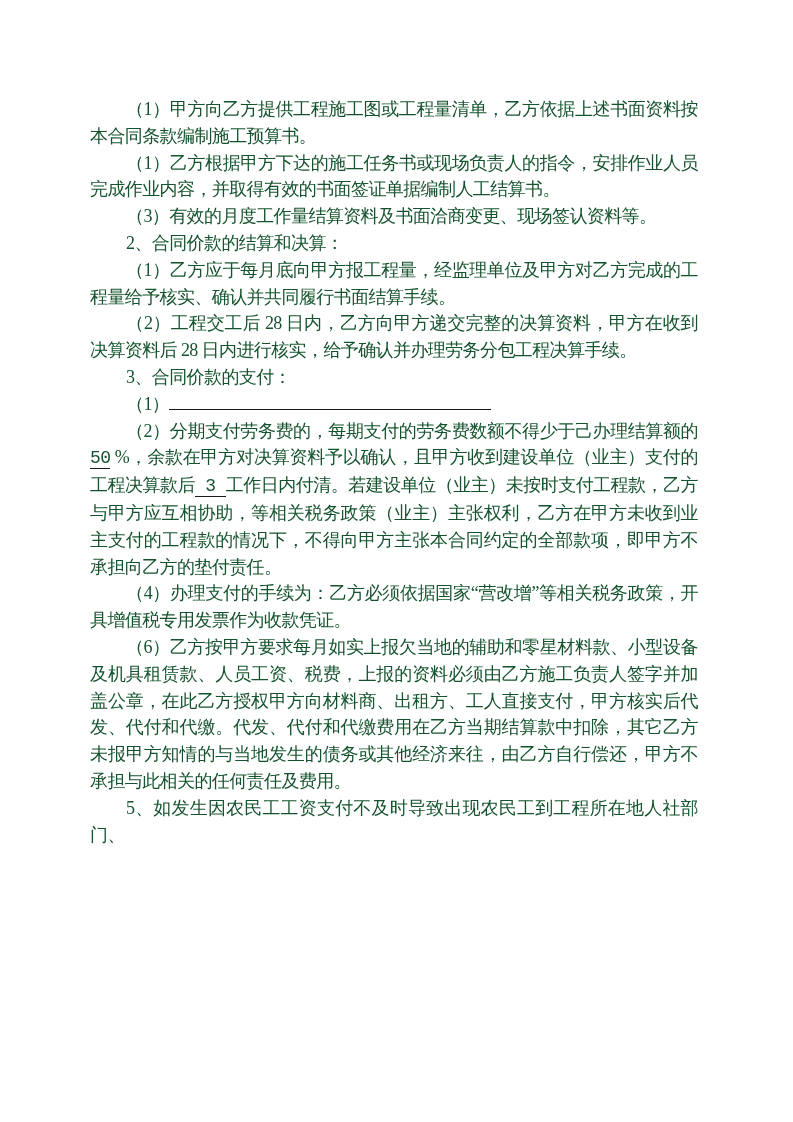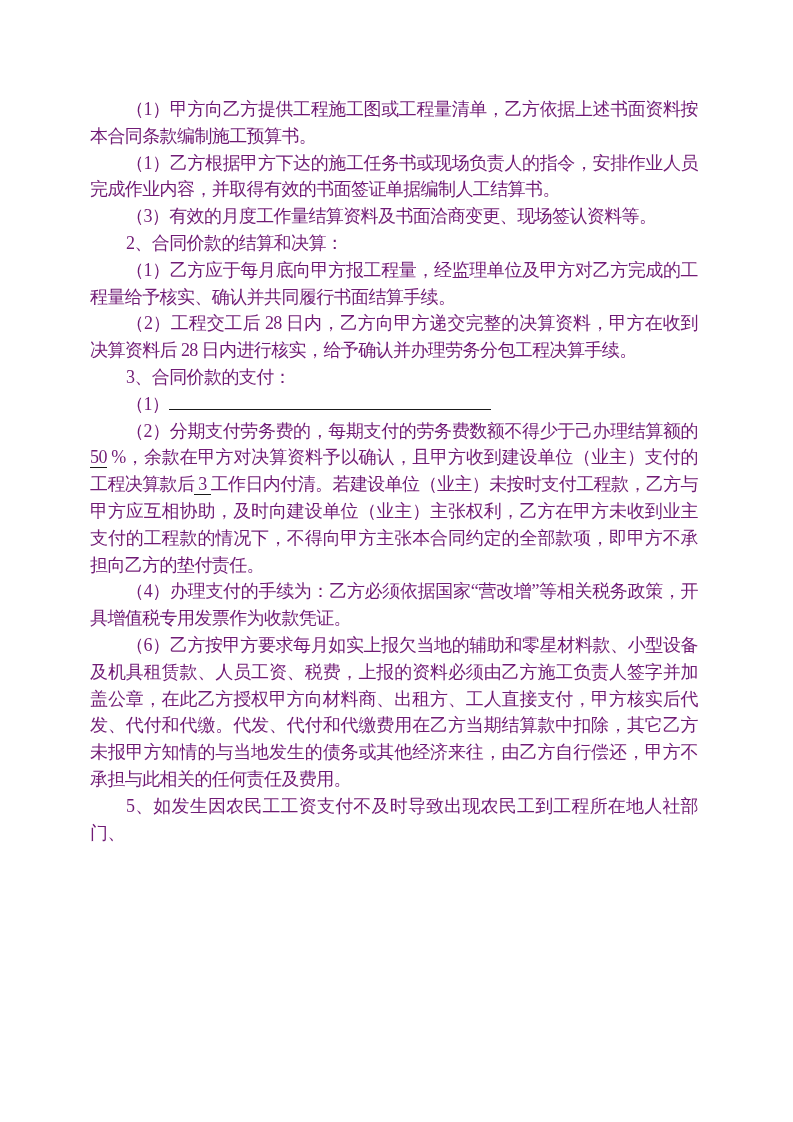--- a/index.html
+++ b/index.html
@@ -21,26 +21,27 @@
     box-sizing: border-box;
     padding: 96px 95px 0 90px;
   }
   .page p {
     margin: 0;
     font-size: 18px;
     line-height: 26.8px;
     letter-spacing: -0.6px;
     text-align: justify;
     text-indent: 2em;
-    color: #701a75;
+    color: #14532d;
     word-break: break-all;
   }
   .u {
     border-bottom: 1px solid #1a1a1a;
     white-space: pre;
+    font-family: Liberation Mono, monospace;
   }
   .blank-line {
     display: inline-block;
     width: 322px;
     height: 17px;
     border-bottom: 1px solid #1a1a1a;
     vertical-align: baseline;
   }
 </style>
 </head>
@@ -57,21 +58,21 @@
   <p>2、合同价款的结算和决算：</p>
 
   <p>（1）乙方应于每月底向甲方报工程量，经监理单位及甲方对乙方完成的工程量给予核实、确认并共同履行书面结算手续。</p>
 
   <p>（2）工程交工后 28 日内，乙方向甲方递交完整的决算资料，甲方在收到决算资料后 28 日内进行核实，给予确认并办理劳务分包工程决算手续。</p>
 
   <p>3、合同价款的支付：</p>
 
   <p><span>（1）</span><span class="blank-line"></span></p>
 
-  <p><span>（2）分期支付劳务费的，每期支付的劳务费数额不得少于己办理结算额的</span><span class="u">50</span><span> %，余款在甲方对决算资料予以确认，且甲方收到建设单位（业主）支付的工程决算款后</span><span class="u"> 3 </span><span>工作日内付清。若建设单位（业主）未按时支付工程款，乙方与甲方应互相协助，及时向建设单位（业主）主张权利，乙方在甲方未收到业主支付的工程款的情况下，不得向甲方主张本合同约定的全部款项，即甲方不承担向乙方的垫付责任。</span></p>
+  <p><span>（2）分期支付劳务费的，每期支付的劳务费数额不得少于己办理结算额的</span><span class="u">50</span><span> %，余款在甲方对决算资料予以确认，且甲方收到建设单位（业主）支付的工程决算款后</span><span class="u"> 3 </span><span>工作日内付清。若建设单位（业主）未按时支付工程款，乙方与甲方应互相协助，等相关税务政策（业主）主张权利，乙方在甲方未收到业主支付的工程款的情况下，不得向甲方主张本合同约定的全部款项，即甲方不承担向乙方的垫付责任。</span></p>
 
 
   <p>（4）办理支付的手续为：乙方必须依据国家“营改增”等相关税务政策，开具增值税专用发票作为收款凭证。</p>
 
 
   <p>（6）乙方按甲方要求每月如实上报欠当地的辅助和零星材料款、小型设备及机具租赁款、人员工资、税费，上报的资料必须由乙方施工负责人签字并加盖公章，在此乙方授权甲方向材料商、出租方、工人直接支付，甲方核实后代发、代付和代缴。代发、代付和代缴费用在乙方当期结算款中扣除，其它乙方未报甲方知情的与当地发生的债务或其他经济来往，由乙方自行偿还，甲方不承担与此相关的任何责任及费用。</p>
 
   <p>5、如发生因农民工工资支付不及时导致出现农民工到工程所在地人社部门、</p>
 
 </div>

